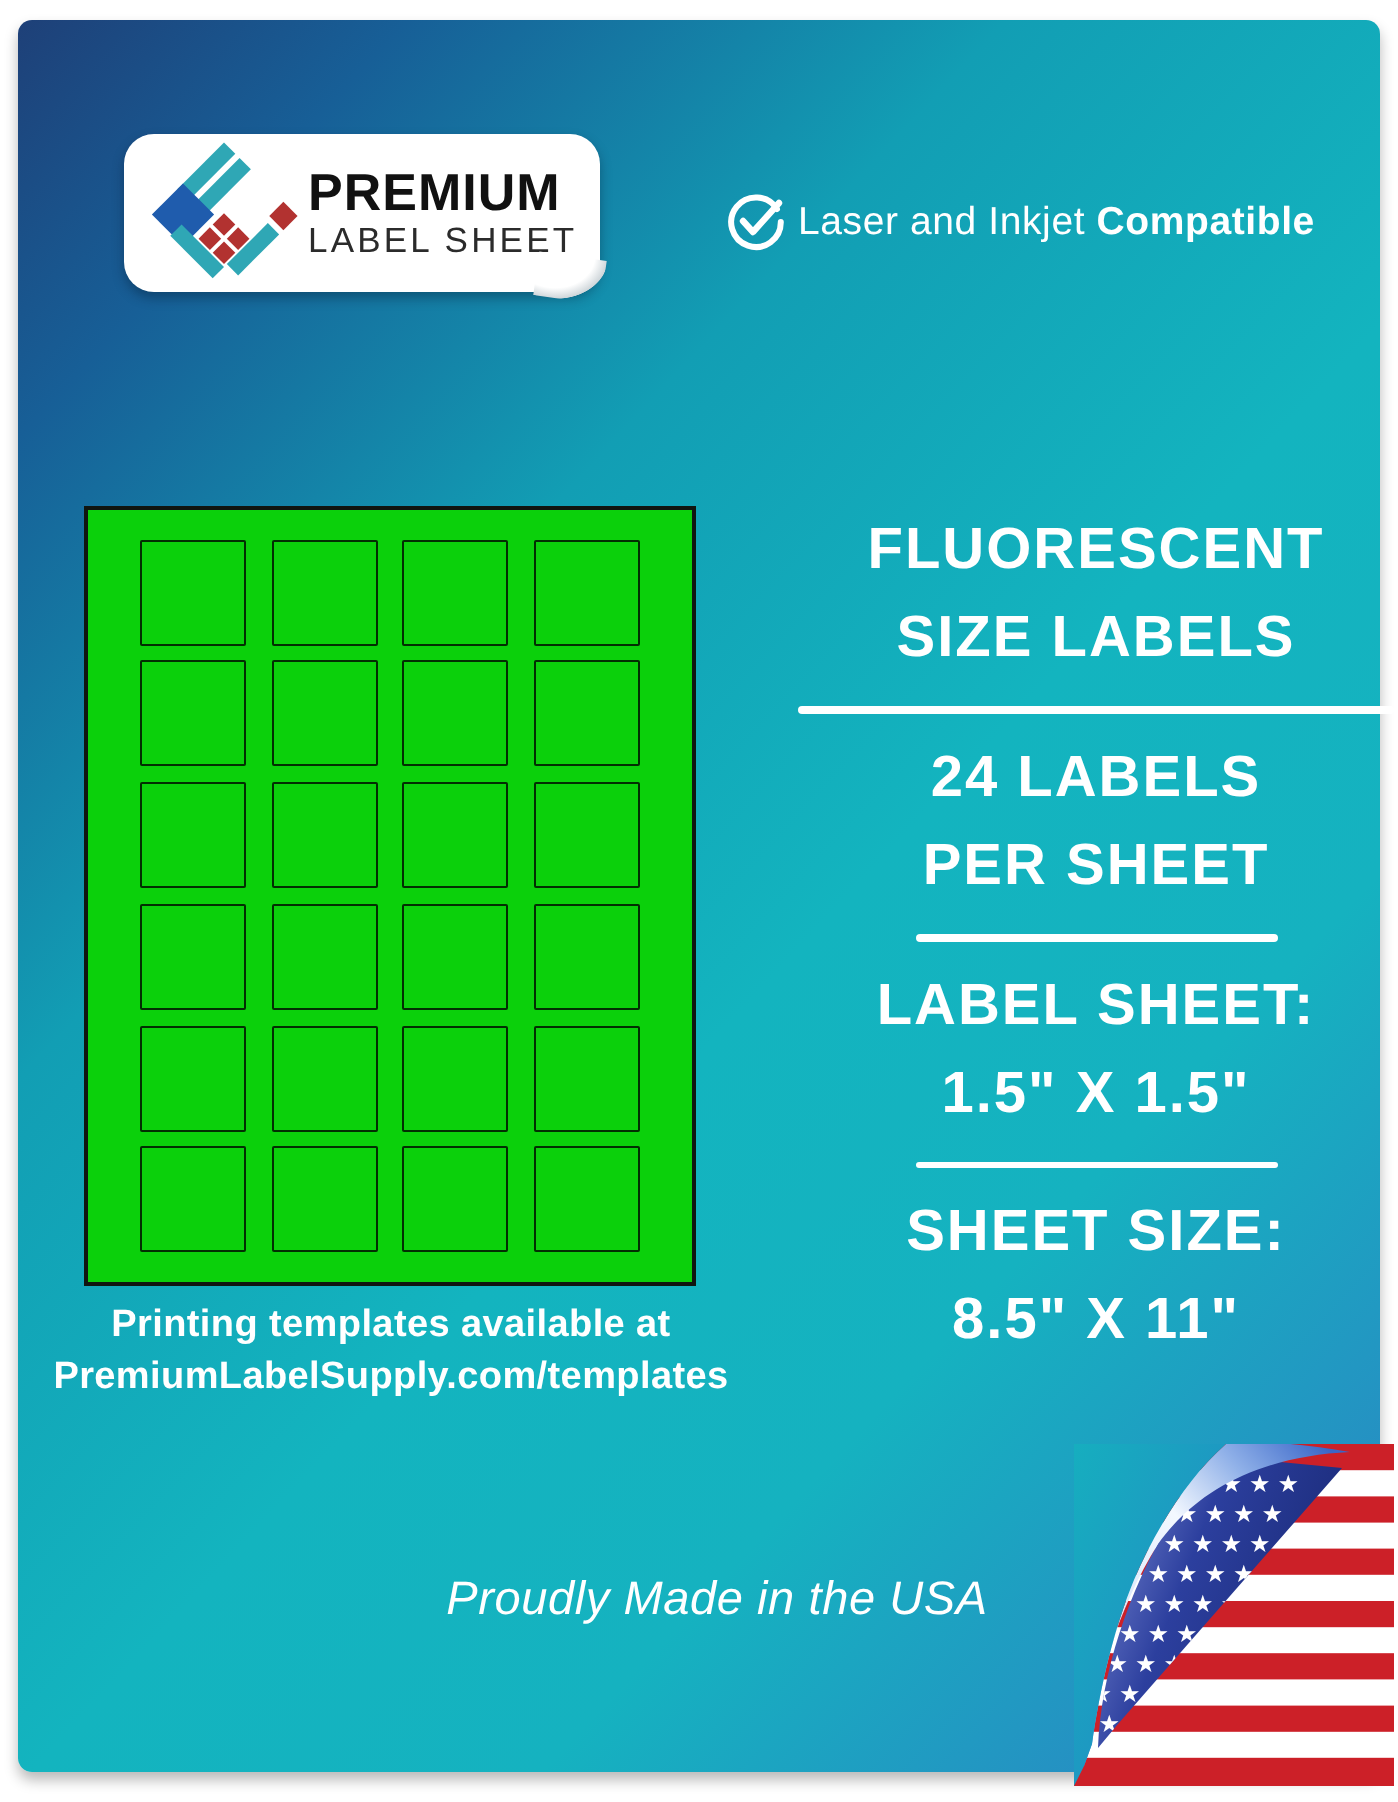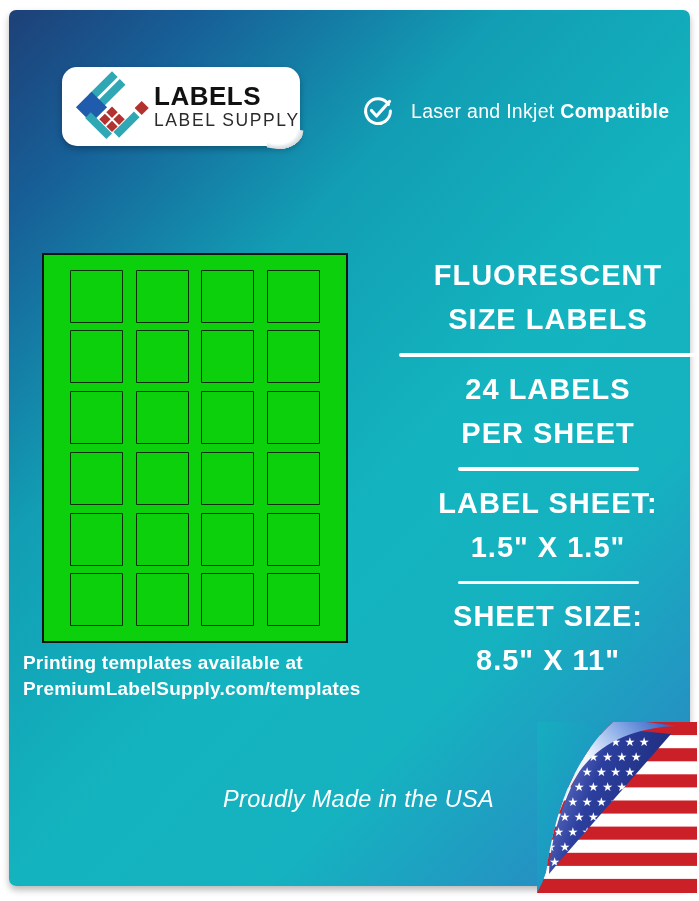--- a/index.html
+++ b/index.html
@@ -23,36 +23,36 @@
     background:radial-gradient(ellipse at 20% 0%, #ffffff 55%, #cfd6da 72%, rgba(255,255,255,0) 73%);
     border-bottom-right-radius:18px;transform:rotate(8deg);
   }
   .logo-inner{position:absolute;inset:0;display:flex;align-items:center;padding-left:12px;}
   .logo-mark{width:76px;height:76px;flex:0 0 auto;margin-top:2px;}
   .logo-text{margin-left:4px;line-height:1;}
   .logo-line1{font-weight:bold;font-size:26px;letter-spacing:.5px;color:#111111;}
   .logo-line2{font-size:17.5px;letter-spacing:1.6px;color:#2b2b2b;margin-top:3px;}
   .compat{position:absolute;left:352px;top:84px;display:flex;align-items:center;color:#ffffff;}
   .compat svg{width:34px;height:34px;}
-  .compat-text{margin-left:16px;font-size:19.5px;letter-spacing:.3px;}
+  .compat-text{margin-left:4px;font-size:19.5px;letter-spacing:.3px;}
   .compat-text b{font-weight:bold;}
   
   .sheet{
     position:absolute;left:33px;top:243px;width:306px;height:390px;
     background:#0bd00b;border:2.5px solid #101510;box-sizing:border-box;
     padding:14.5px 26px;
   }
   .label-grid{
     width:100%;height:100%;display:grid;
     grid-template-columns:repeat(4,53px);grid-template-rows:repeat(6,53px);
     justify-content:space-between;align-content:space-between;
   }
   .cell{background:#0bd00b;border:1.2px solid rgba(0,0,0,.78);box-sizing:border-box;border-radius:1px;}
   .templates{
-    position:absolute;left:14px;top:640px;width:345px;text-align:left;
+    position:absolute;left:14px;top:640px;width:345px;text-align:center;
     color:#ffffff;font-weight:bold;font-size:19px;line-height:26px;letter-spacing:.2px;
   }
   
   .info{
     position:absolute;left:381px;top:243px;width:316px;text-align:center;color:#ffffff;
   }
   .info .big{font-weight:bold;font-size:29px;line-height:44px;letter-spacing:1px;}
   .rule{background:#ffffff;border-radius:2px;margin:0 auto;}
   .rule-wide{width:298px;height:4px;margin-top:12px;margin-bottom:10px;}
   .rule-narrow{width:181px;height:3.5px;margin-top:12px;margin-bottom:10px;}
@@ -80,22 +80,22 @@
           <rect x="25" y="25" width="8" height="8" fill="#b23230"></rect>
           <rect x="35" y="25" width="8" height="8" fill="#b23230"></rect>
           <rect x="25" y="35" width="8" height="8" fill="#b23230"></rect>
           <rect x="35" y="35" width="8" height="8" fill="#b23230"></rect>
           <rect x="42" y="0" width="10" height="10" fill="#b23230"></rect>
           <rect x="14" y="44" width="30" height="8" fill="#2fa7b5"></rect>
           <rect x="44" y="13" width="8" height="29" fill="#2fa7b5"></rect>
         </g>
       </svg>
       <div class="logo-text">
-        <div class="logo-line1">LABELS</div>
-        <div class="logo-line2">LABEL SUPPLY</div>
+        <div class="logo-line1">PREMIUM</div>
+        <div class="logo-line2">LABEL SHEET</div>
       </div>
     </div>
   </div>
 
   <div class="compat">
     <svg viewBox="0 0 34 34">
       <path d="M27.5 10.5 A 12.4 12.4 0 1 0 29.4 17" fill="none" stroke="#ffffff" stroke-width="3" stroke-linecap="round"></path>
       <path d="M10.5 16.5 L15.5 22 L28.5 7.5" fill="none" stroke="#ffffff" stroke-width="3.2" stroke-linecap="round" stroke-linejoin="round"></path>
     </svg>
     <div class="compat-text">

